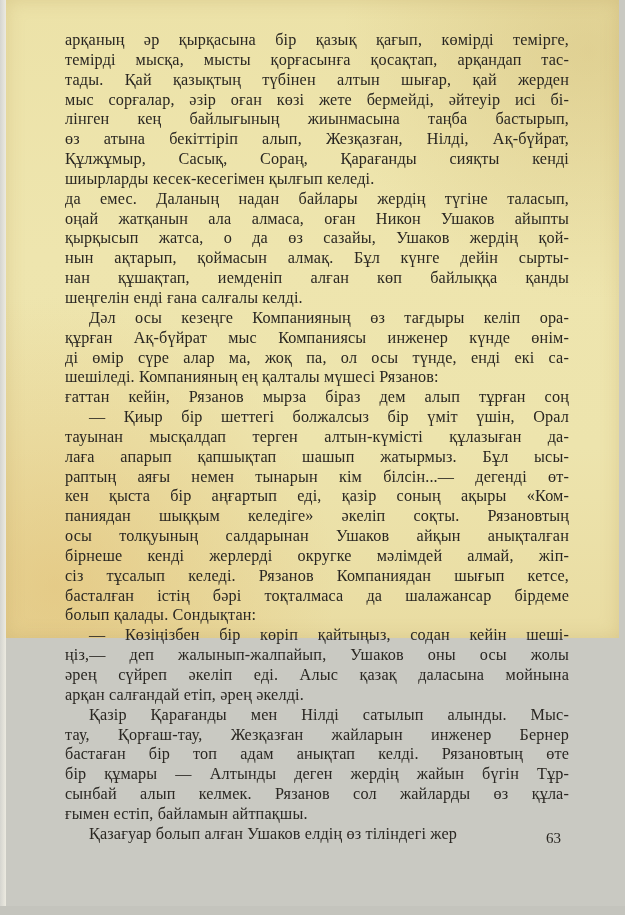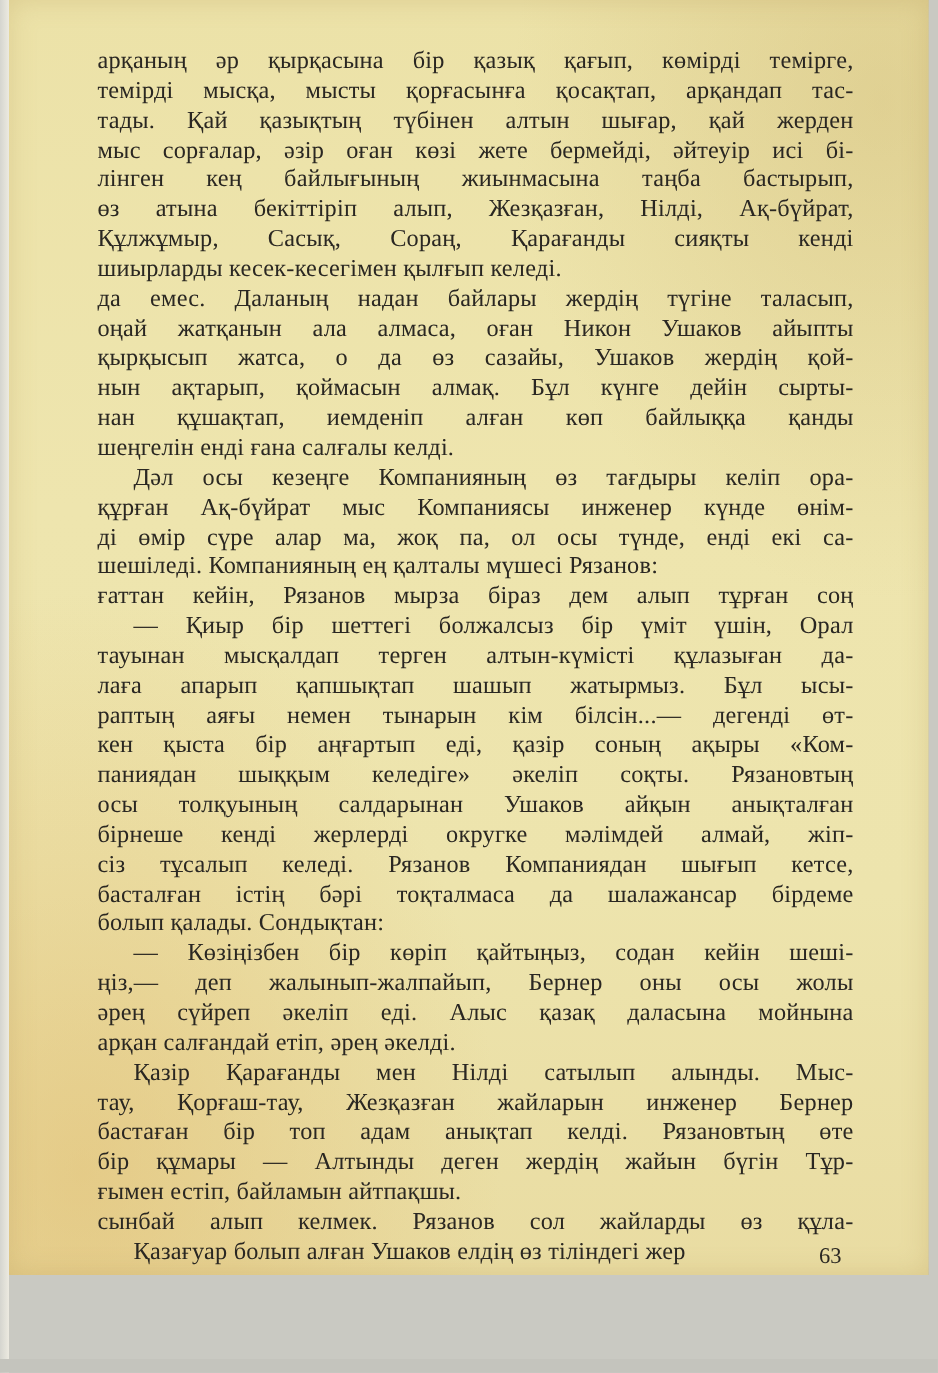--- a/index.html
+++ b/index.html
@@ -8,21 +8,21 @@
       width: 625px;
       height: 915px;
       overflow: hidden;
       background: #c9c9c2;
     }
     .page {
       position: absolute;
       left: 6px;
       top: 0;
       width: 613px;
-      height: 850px;
+      height: 638px;
       background:
         radial-gradient(ellipse at 8% 92%, rgba(222,180,100,0.45) 0%, rgba(222,180,100,0) 35%),
         radial-gradient(ellipse at 95% 8%, rgba(200,175,105,0.35) 0%, rgba(200,175,105,0) 30%),
         linear-gradient(180deg, #ece2a8 0%, #eee5ae 40%, #ede4ad 70%, #e9dca2 100%);
       box-shadow: inset 0 0 18px rgba(170,140,70,0.25);
     }
     .edge-left {
       position: absolute;
       left: 0; top: 0;
       width: 6px; height: 915px;
@@ -107,31 +107,31 @@
         <span class="line">кен қыста бір аңғартып еді, қазір соның ақыры «Ком-</span>
         <span class="line">паниядан шыққым келедіге» әкеліп соқты. Рязановтың</span>
         <span class="line">осы толқуының салдарынан Ушаков айқын анықталған</span>
         <span class="line">бірнеше кенді жерлерді округке мәлімдей алмай, жіп-</span>
         <span class="line">сіз тұсалып келеді. Рязанов Компаниядан шығып кетсе,</span>
         <span class="line">басталған істің бәрі тоқталмаса да шалажансар бірдеме</span>
         <span class="line last">болып қалады. Сондықтан:</span>
       </div>
       <div>
         <span class="line indent">— Көзіңізбен бір көріп қайтыңыз, содан кейін шеші-</span>
-        <span class="line">ңіз,— деп жалынып-жалпайып, Бернер оны осы жолы</span>
+        <span class="line">ңіз,— деп жалынып-жалпайып, Ушаков оны осы жолы</span>
         <span class="line">әрең сүйреп әкеліп еді. Алыс қазақ даласына мойнына</span>
         <span class="line last">арқан салғандай етіп, әрең әкелді.</span>
       </div>
       <div>
         <span class="line indent">Қазір Қарағанды мен Нілді сатылып алынды. Мыс-</span>
         <span class="line">тау, Қорғаш-тау, Жезқазған жайларын инженер Бернер</span>
         <span class="line">бастаған бір топ адам анықтап келді. Рязановтың өте</span>
         <span class="line">бір құмары — Алтынды деген жердің жайын бүгін Тұр-</span>
+        <span class="line">сынбай алып келмек. Рязанов сол жайларды өз құла-</span>
         <span class="line last">ғымен естіп, байламын айтпақшы.</span>
-        <span class="line">сынбай алып келмек. Рязанов сол жайларды өз құла-</span>
       </div>
       <div>
         <span class="line indent last">Қазағуар болып алған Ушаков елдің өз тіліндегі жер</span>
       </div>
     </div>
   <div class="page-number">63</div>
 </div>
 <div class="edge-bottom"></div>
 
 </body></html>

